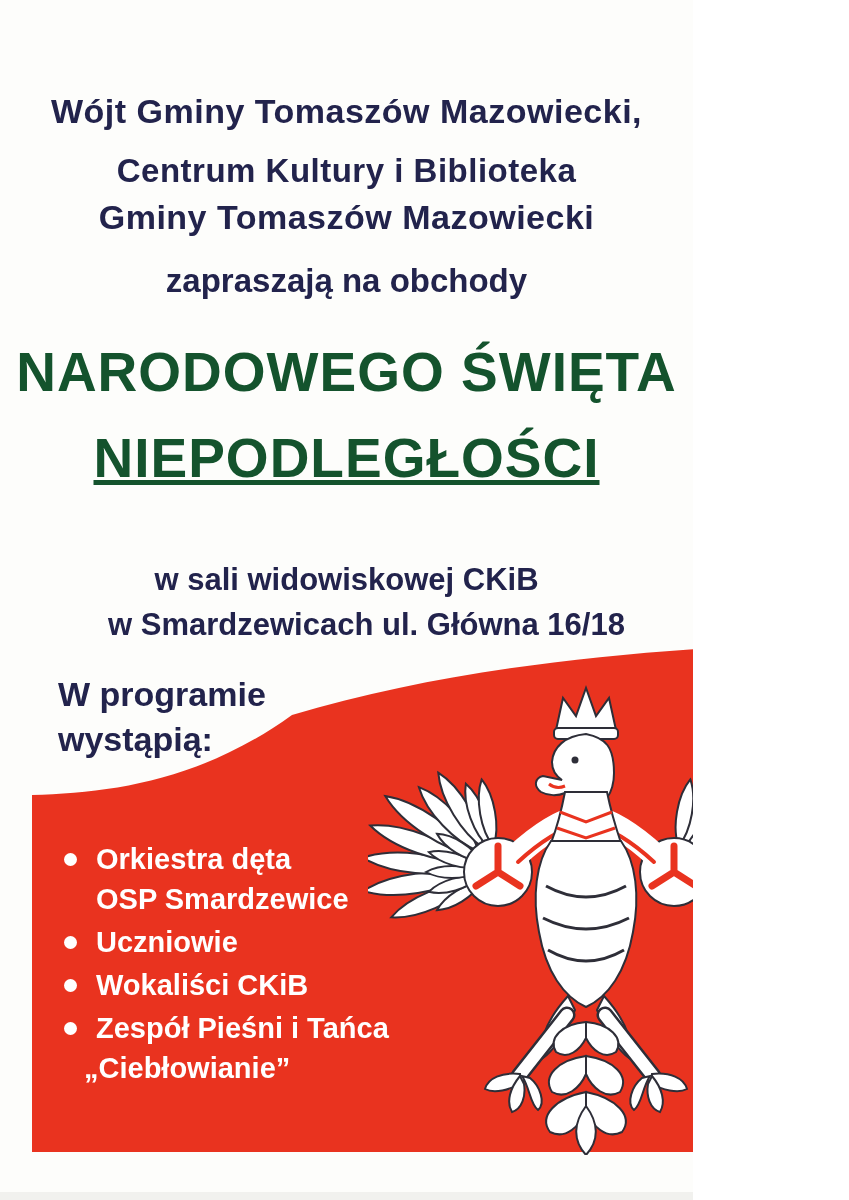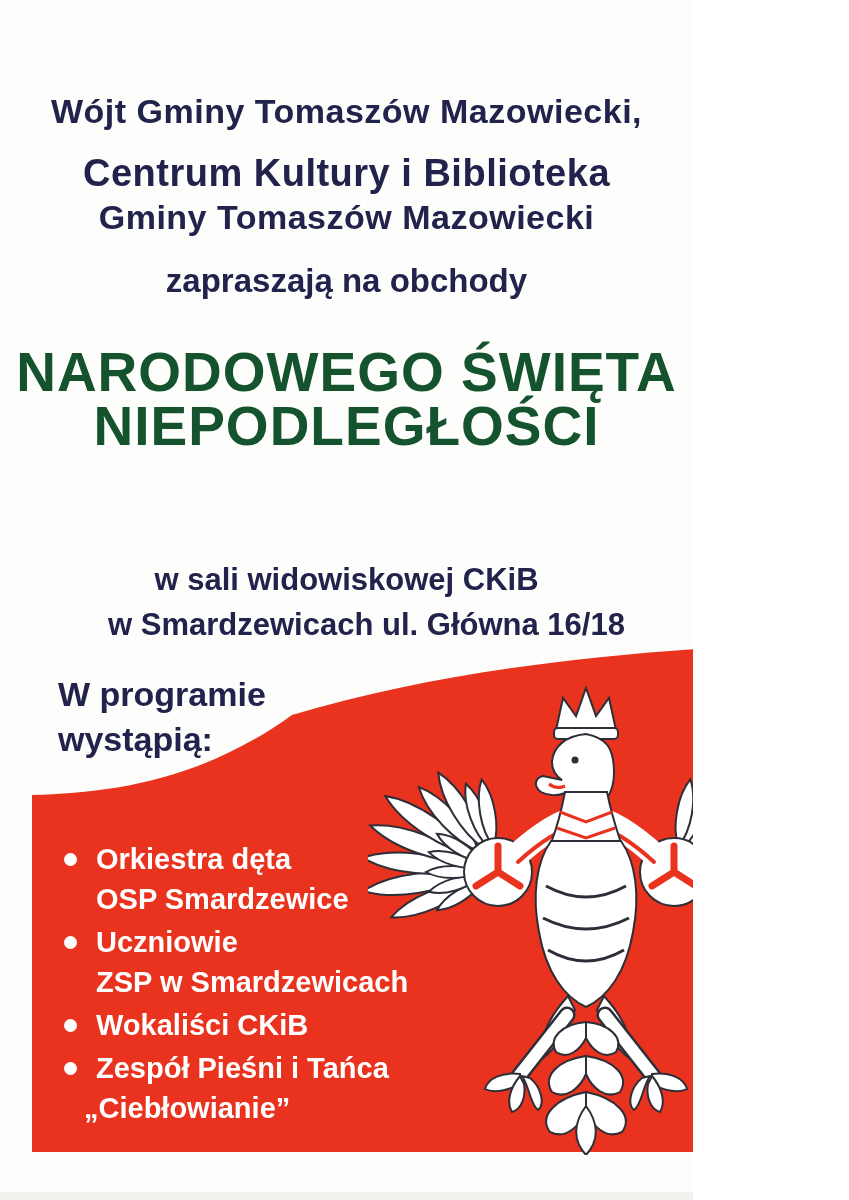--- a/index.html
+++ b/index.html
@@ -8,26 +8,26 @@
     position:relative;
     width:693px;height:1200px;
     background:#fdfdfb;
     overflow:hidden;
     font-family:"Liberation Sans", sans-serif;
     -webkit-font-smoothing:antialiased;
   }
   
   .c-text{position:absolute;left:0;right:0;text-align:center;color:#22234c;font-weight:bold;}
   .hdr1{top:92px;font-size:34px;letter-spacing:.5px;}
-  .hdr2{top:152px;font-size:38px;letter-spacing:.5px;}
+  .hdr2{top:152px;font-size:33px;letter-spacing:.5px;}
   .hdr3{top:198px;font-size:34px;letter-spacing:.5px;}
   .invite{top:262px;font-size:33px;}
   .title{position:absolute;left:0;right:0;text-align:center;color:#14532d;font-weight:bold;font-size:55px;letter-spacing:1px;}
   .title1{top:340px;}
-  .title2{top:394px;}
+  .title2{top:426px;text-decoration:underline;}
   .date{position:absolute;left:0;right:0;text-align:center;color:#dd3323;font-weight:bold;font-size:44px;top:490px;letter-spacing:.5px;}
   .venue1{top:562px;font-size:31px;}
   .venue2{top:607px;font-size:31px;padding-left:40px;}
   .program-label{
     position:absolute;left:58px;top:672px;
     color:#22234c;font-weight:bold;font-size:34px;line-height:45px;
   }
   
   .wave-svg{position:absolute;left:32px;top:635px;width:776px;height:517px;display:block;}
   
@@ -140,21 +140,20 @@
       <span class="bullet"></span>
       <div class="plines">
         <div>Orkiestra dęta</div>
         <div>OSP Smardzewice</div>
       </div>
     </div>
     <div class="pitem">
       <span class="bullet"></span>
       <div class="plines">
         <div>Uczniowie</div>
-        <div>ZSP w Smardzewicach</div>
       </div>
     </div>
     <div class="pitem">
       <span class="bullet"></span>
       <div class="plines">
         <div>Wokaliści CKiB</div>
       </div>
     </div>
     <div class="pitem">
       <span class="bullet"></span>

